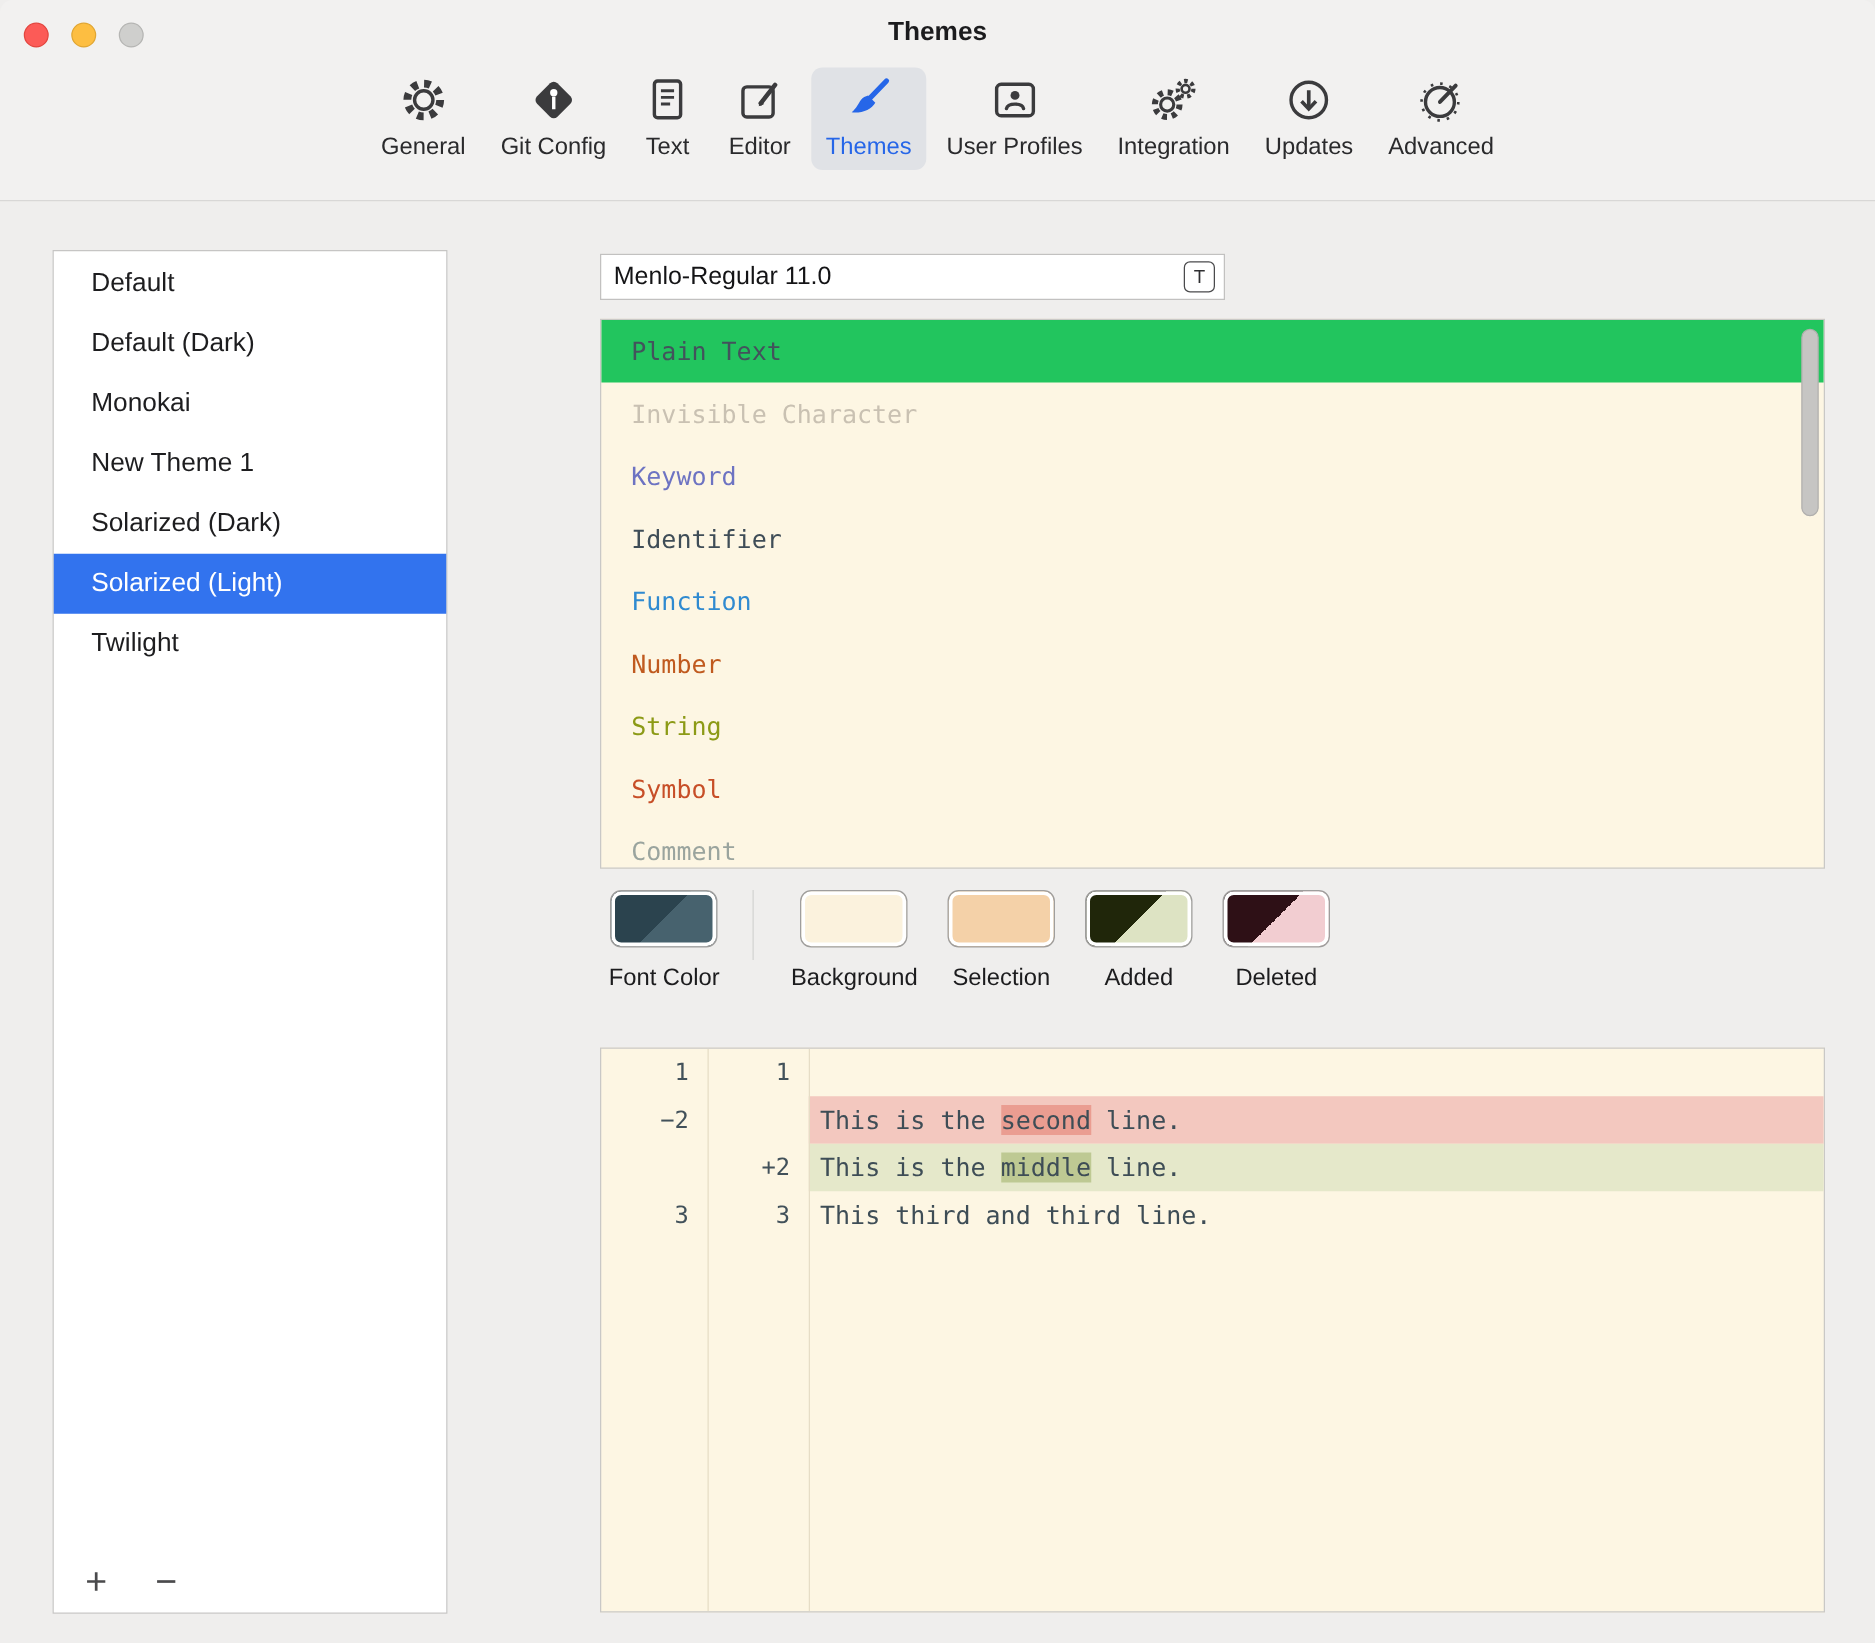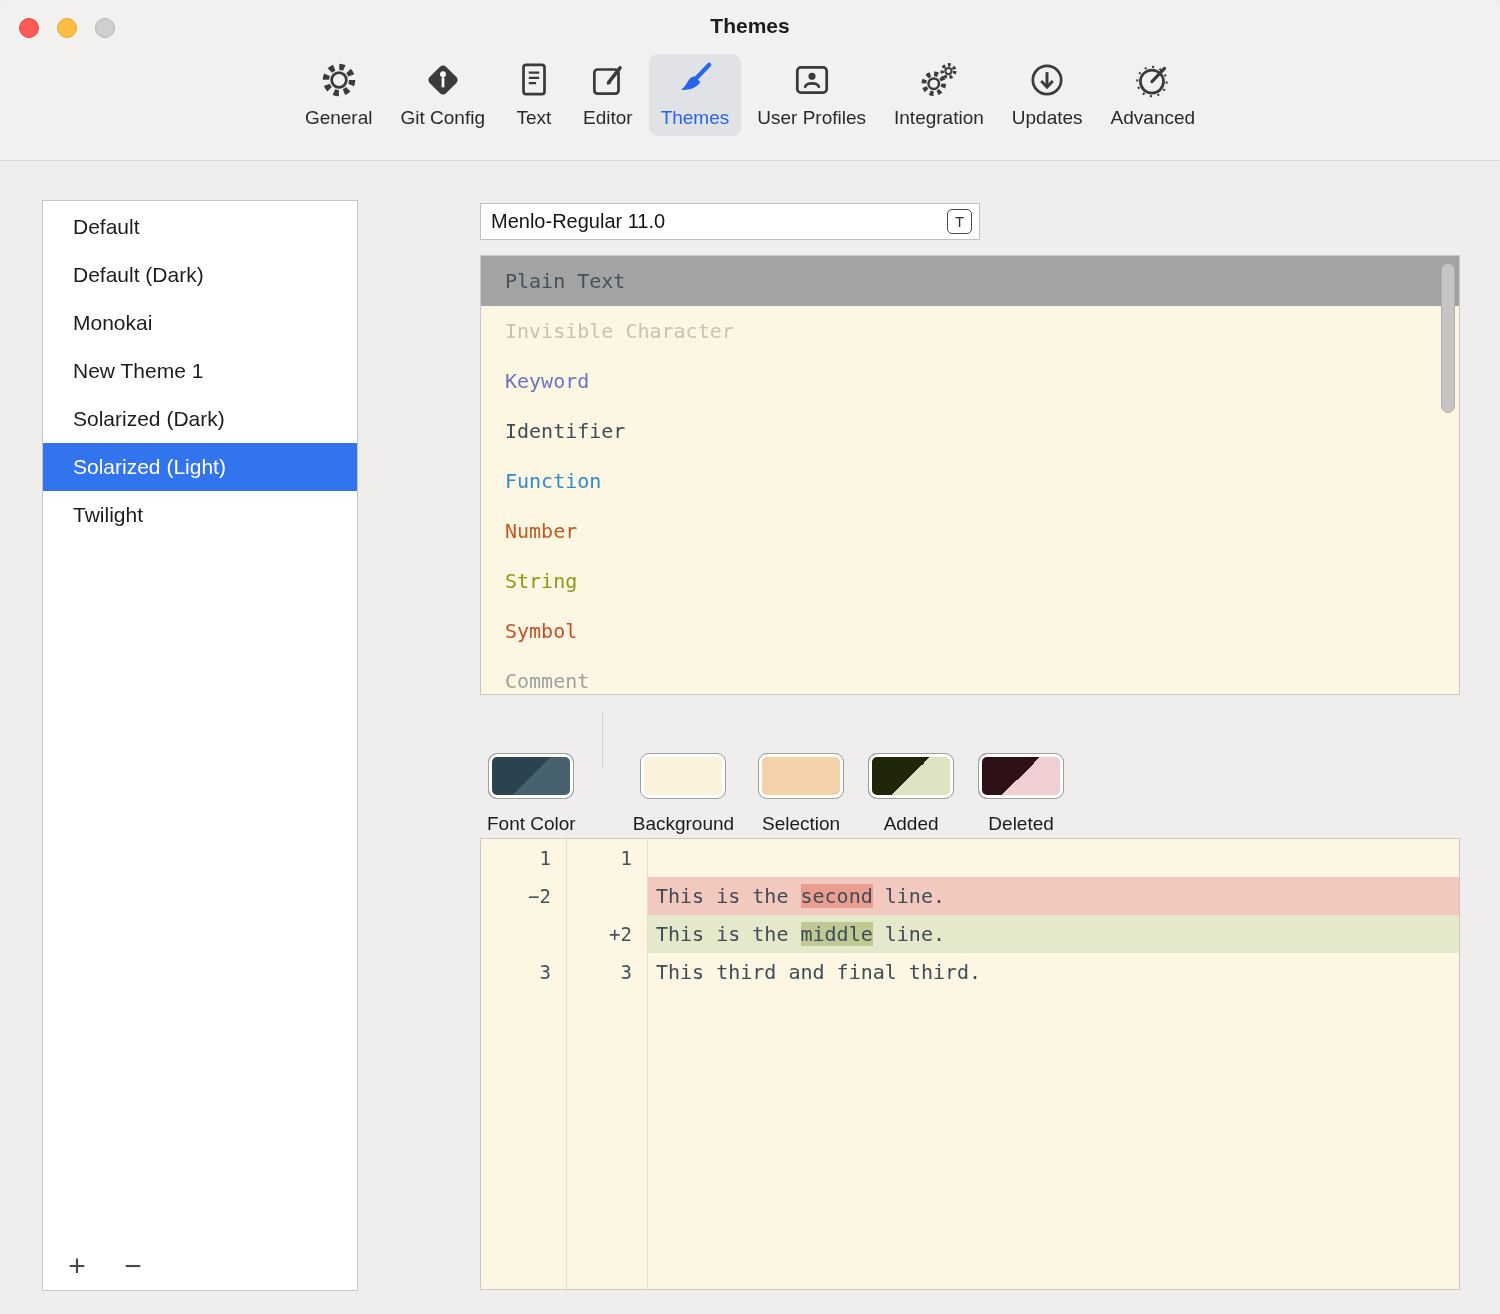--- a/index.html
+++ b/index.html
@@ -35,21 +35,21 @@
   .font-field .value{flex:1;}
   .t-btn{width:25px;height:25px;border:1.5px solid #4a4a4c;border-radius:5px;display:flex;align-items:center;justify-content:center;font-size:15px;color:#2f2f31;}
 
   
   .token-preview{position:absolute;left:480px;top:255px;width:980px;height:440px;background:#fdf6e3;border:1px solid #c9c8c6;overflow:hidden;}
   .token-row{height:50px;display:flex;align-items:center;padding-left:24px;font-family:"DejaVu Sans Mono","Liberation Mono",monospace;font-size:20px;}
   .tp-scrollthumb{position:absolute;top:7px;right:4px;width:14px;height:150px;border-radius:7px;background:#c6c5c3;border:1px solid #b0afad;}
 
   
   .swatches{position:absolute;left:487px;top:712px;display:flex;align-items:flex-start;}
-  .swatch-group{display:flex;flex-direction:column;align-items:center;margin-top:41px;}
+  .swatch-group{display:flex;flex-direction:column;align-items:center;}
   .swatch{width:86px;height:46px;border-radius:9px;border:1px solid #9f9e9d;box-shadow:inset 0 0 0 3px #ffffff;}
   .swatch-label{margin-top:14px;font-size:19px;color:#1c1c1e;white-space:nowrap;}
   .sw-sep{width:1px;height:56px;background:#d4d3d2;margin:0 30px 0 26px;}
   .swatch-group + .swatch-group{margin-left:24px;}
 
   
   .diff{position:absolute;left:480px;top:838px;width:980px;height:452px;background:#fdf6e3;border:1px solid #c9c8c6;font-family:"DejaVu Sans Mono","Liberation Mono",monospace;font-size:20px;color:#3e4d56;overflow:hidden;}
   .diff-sep{position:absolute;top:0;bottom:0;width:1px;background:#e6ddc6;}
   .diff-row{display:flex;height:38px;}
   .diff-num{flex:none;height:100%;display:flex;align-items:center;justify-content:flex-end;padding-right:15px;font-size:19px;color:#42515a;}
@@ -181,21 +181,21 @@
     </div>
   </aside>
 
   <div class="font-field">
     <span class="value">Menlo-Regular 11.0</span>
     <span class="t-btn">T</span>
   </div>
 
   <section class="token-preview">
     <div id="token-rows">
-        <div class="token-row" style="background: #a3a3a3; color: rgb(67, 82, 92);">Plain Text</div>
+        <div class="token-row" style="background: #22c55e; color: rgb(67, 82, 92);">Plain Text</div>
         <div class="token-row" style="color: rgb(201, 193, 178);">Invisible Character</div>
         <div class="token-row" style="color: rgb(109, 115, 194);">Keyword</div>
         <div class="token-row" style="color: rgb(63, 77, 87);">Identifier</div>
         <div class="token-row" style="color: rgb(47, 138, 208);">Function</div>
         <div class="token-row" style="color: rgb(192, 90, 31);">Number</div>
         <div class="token-row" style="color: rgb(140, 154, 22);">String</div>
         <div class="token-row" style="color: rgb(199, 78, 39);">Symbol</div>
         <div class="token-row" style="color: rgb(154, 164, 158);">Comment</div>
       </div>
     <div class="tp-scrollthumb"></div>
@@ -237,20 +237,20 @@
           <div class="diff-text"><span>This is the </span><span class="hl-del">second</span><span> line.</span></div>
         </div>
         <div class="diff-row added">
           <div class="diff-num n1"></div>
           <div class="diff-num n2">+2</div>
           <div class="diff-text"><span>This is the </span><span class="hl-add">middle</span><span> line.</span></div>
         </div>
         <div class="diff-row normal">
           <div class="diff-num n1">3</div>
           <div class="diff-num n2">3</div>
-          <div class="diff-text"><span>This third and final third.</span></div>
+          <div class="diff-text"><span>This third and third line.</span></div>
         </div>
       </div>
     <div class="diff-sep" style="left:85px"></div>
     <div class="diff-sep" style="left:166px"></div>
   </section>
 
 </div>
 
 </body></html>

